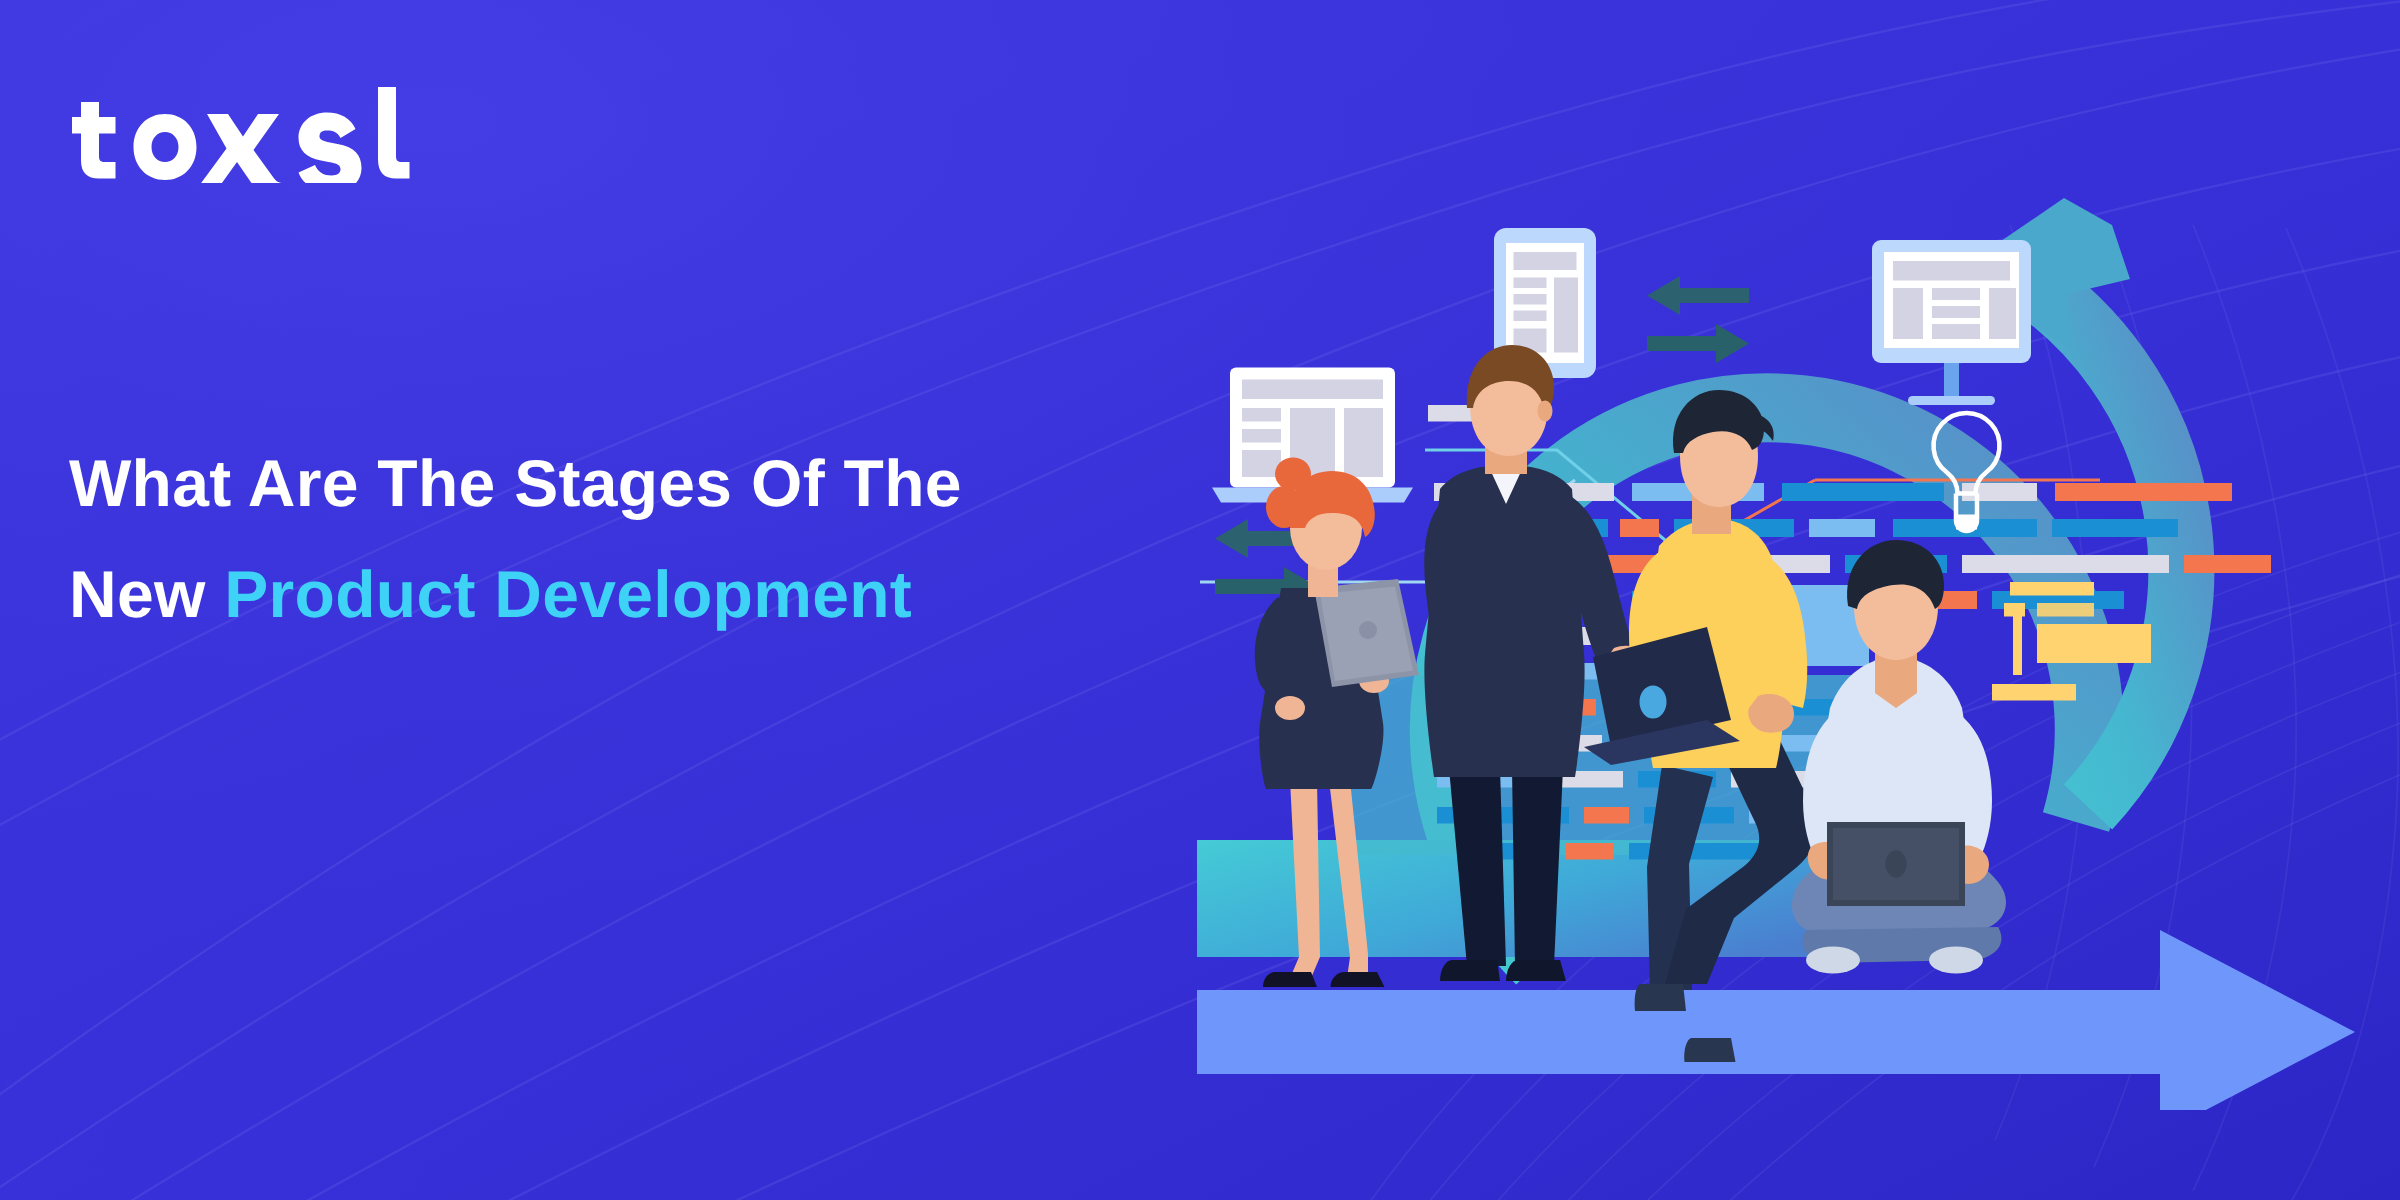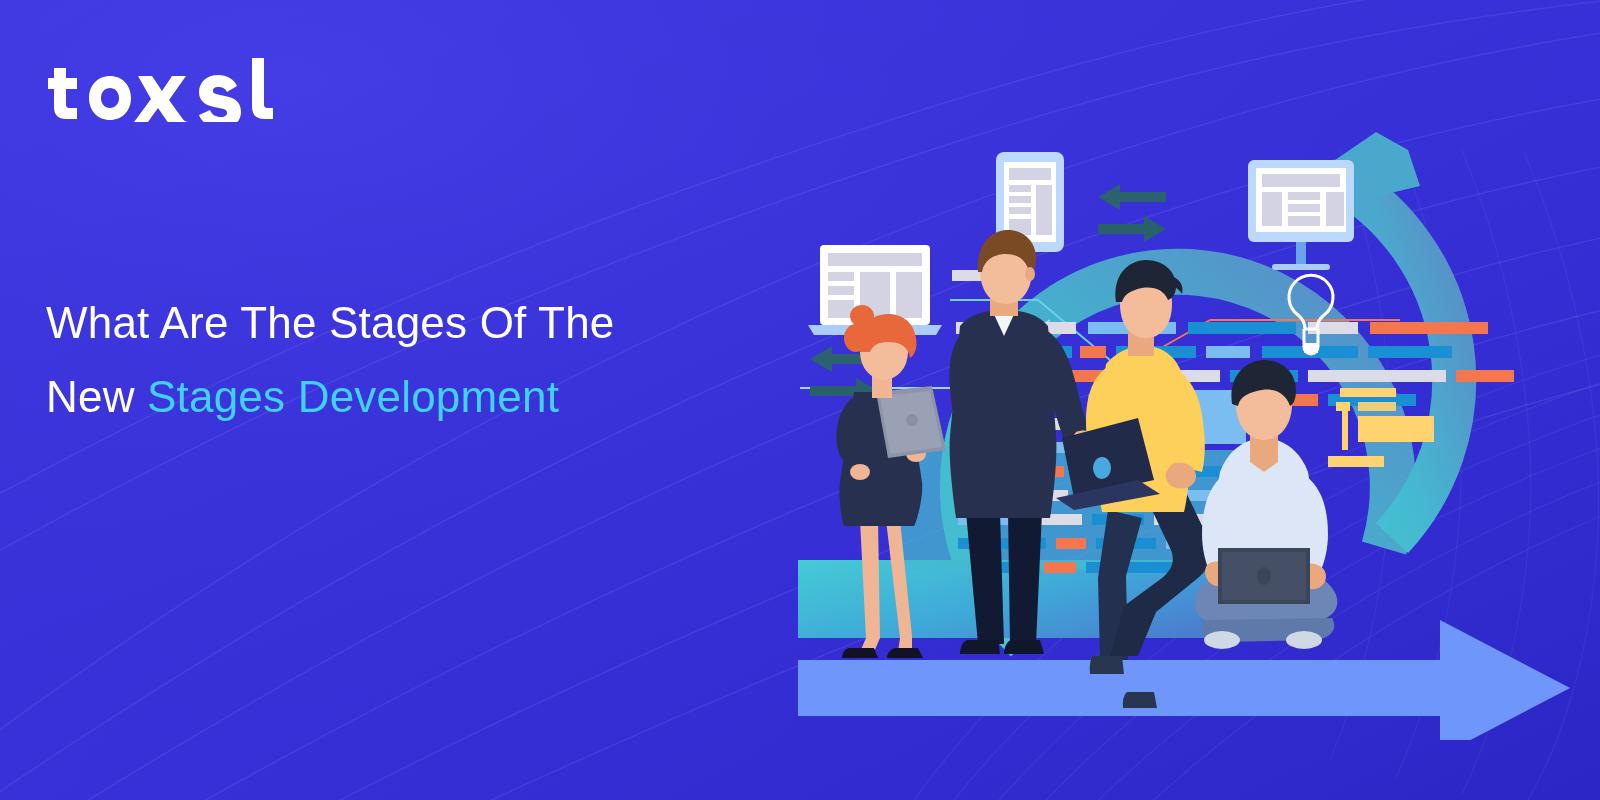--- a/index.html
+++ b/index.html
@@ -33,21 +33,21 @@
   }
   .logo svg{ display:block; }
 
   
   .headline{
     position:absolute;
     left:46px; top:286px;
     width:720px;
     color:#ffffff;
     font-size:44px;
-    font-weight:400;
+    font-weight:700;
     line-height:74px;
     letter-spacing:0.2px;
   }
   .headline .hl{ color:#3fd2f7; }
 
   
   .illustration{
     position:absolute;
     left:780px; top:120px;
     width:820px; height:560px;
@@ -117,21 +117,21 @@
                  c11,2 16,7 16,16 c0,10 -8,16 -20,16 c-11,0 -19,-5 -22,-13 l11,-5 c2,5 6,7 11,7
                  c4,0 6,-2 6,-4 c0,-3 -2,-4 -8,-5 l-5,-1 c-10,-2 -15,-7 -15,-15 c0,-10 8,-17 19,-17 z"></path>
 
         <path d="M206,6 h12 v46 c0,3 1,4 4,4 h5 v11 h-9 c-8,0 -12,-4 -12,-13 z"></path>
       </g>
     </svg>
   </div>
 
   <h1 class="headline">
     <span>What Are The Stages Of The</span><br>
-    <span>New </span><span class="hl">Stages Development</span><br>
+    <span>New </span><span class="hl">Product Development</span><br>
   </h1>
 
   <div class="illustration">
     <svg viewBox="0 0 820 560" xmlns="http://www.w3.org/2000/svg">
       <defs>
         <linearGradient id="ringGrad" x1="0" y1="1" x2="1" y2="0">
           <stop offset="0%" stop-color="#46c9d2"></stop>
           <stop offset="42%" stop-color="#40b9cf"></stop>
           <stop offset="100%" stop-color="#5b8ac8"></stop>
         </linearGradient>

